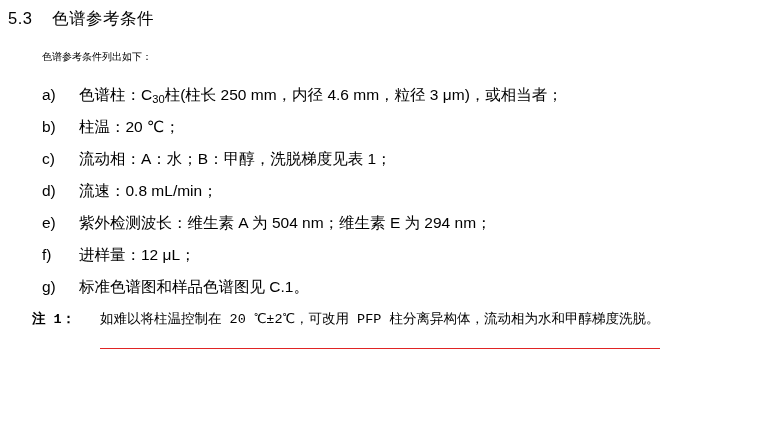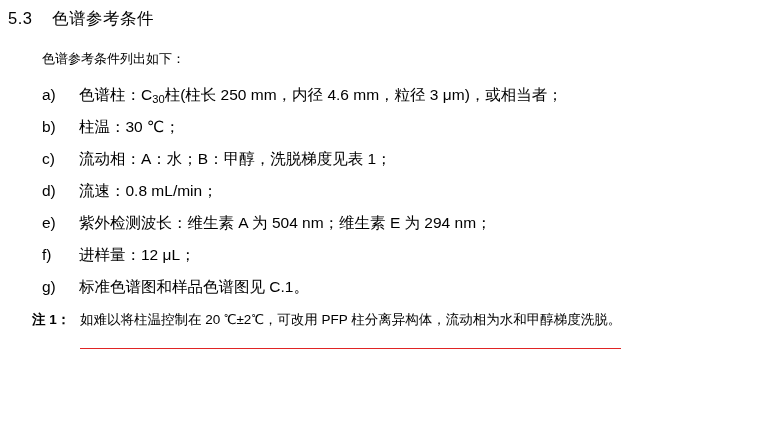--- a/index.html
+++ b/index.html
@@ -30,21 +30,21 @@
     white-space: nowrap;
   }
   .section-heading .num {
     display: inline-block;
     width: 44px;
   }
   .intro {
     position: absolute;
     left: 42px;
     top: 50px;
-    font-size: 13px;
+    font-size: 10px;
     font-family: "Liberation Sans", "DejaVu Sans", sans-serif;
     white-space: nowrap;
   }
   .list {
     position: absolute;
     left: 42px;
     top: 84px;
     width: 715px;
   }
   .list-item {
@@ -68,22 +68,23 @@
     position: absolute;
     left: 32px;
     top: 310px;
     width: 725px;
   }
   .note {
     display: flex;
     align-items: flex-start;
     margin-bottom: 21px;
     font-size: 13.5px;
-    font-family: Liberation Sans, sans-serif;
+    font-family: Liberation Mono, monospace;
     line-height: 1.5;
+    gap: 20px;
   }
   .note-label {
     flex: 0 0 auto;
     width: 48px;
     font-weight: bold;
     white-space: nowrap;
   }
   .note-body {
     flex: 1 1 auto;
   }
@@ -115,21 +116,21 @@
 
   <div class="list">
 
     <div class="list-item">
       <span class="list-marker">a)</span>
       <span class="list-text">色谱柱：C<sub>30</sub>柱(柱长 250 mm，内径 4.6 mm，粒径 3 μm)，或相当者；</span>
     </div>
 
     <div class="list-item">
       <span class="list-marker">b)</span>
-      <span class="list-text">柱温：30 ℃；</span>
+      <span class="list-text">柱温：20 ℃；</span>
     </div>
 
     <div class="list-item">
       <span class="list-marker">c)</span>
       <span class="list-text">流动相：A：水；B：甲醇，洗脱梯度见表 1；</span>
     </div>
 
     <div class="list-item">
       <span class="list-marker">d)</span>
       <span class="list-text">流速：0.8 mL/min；</span>

